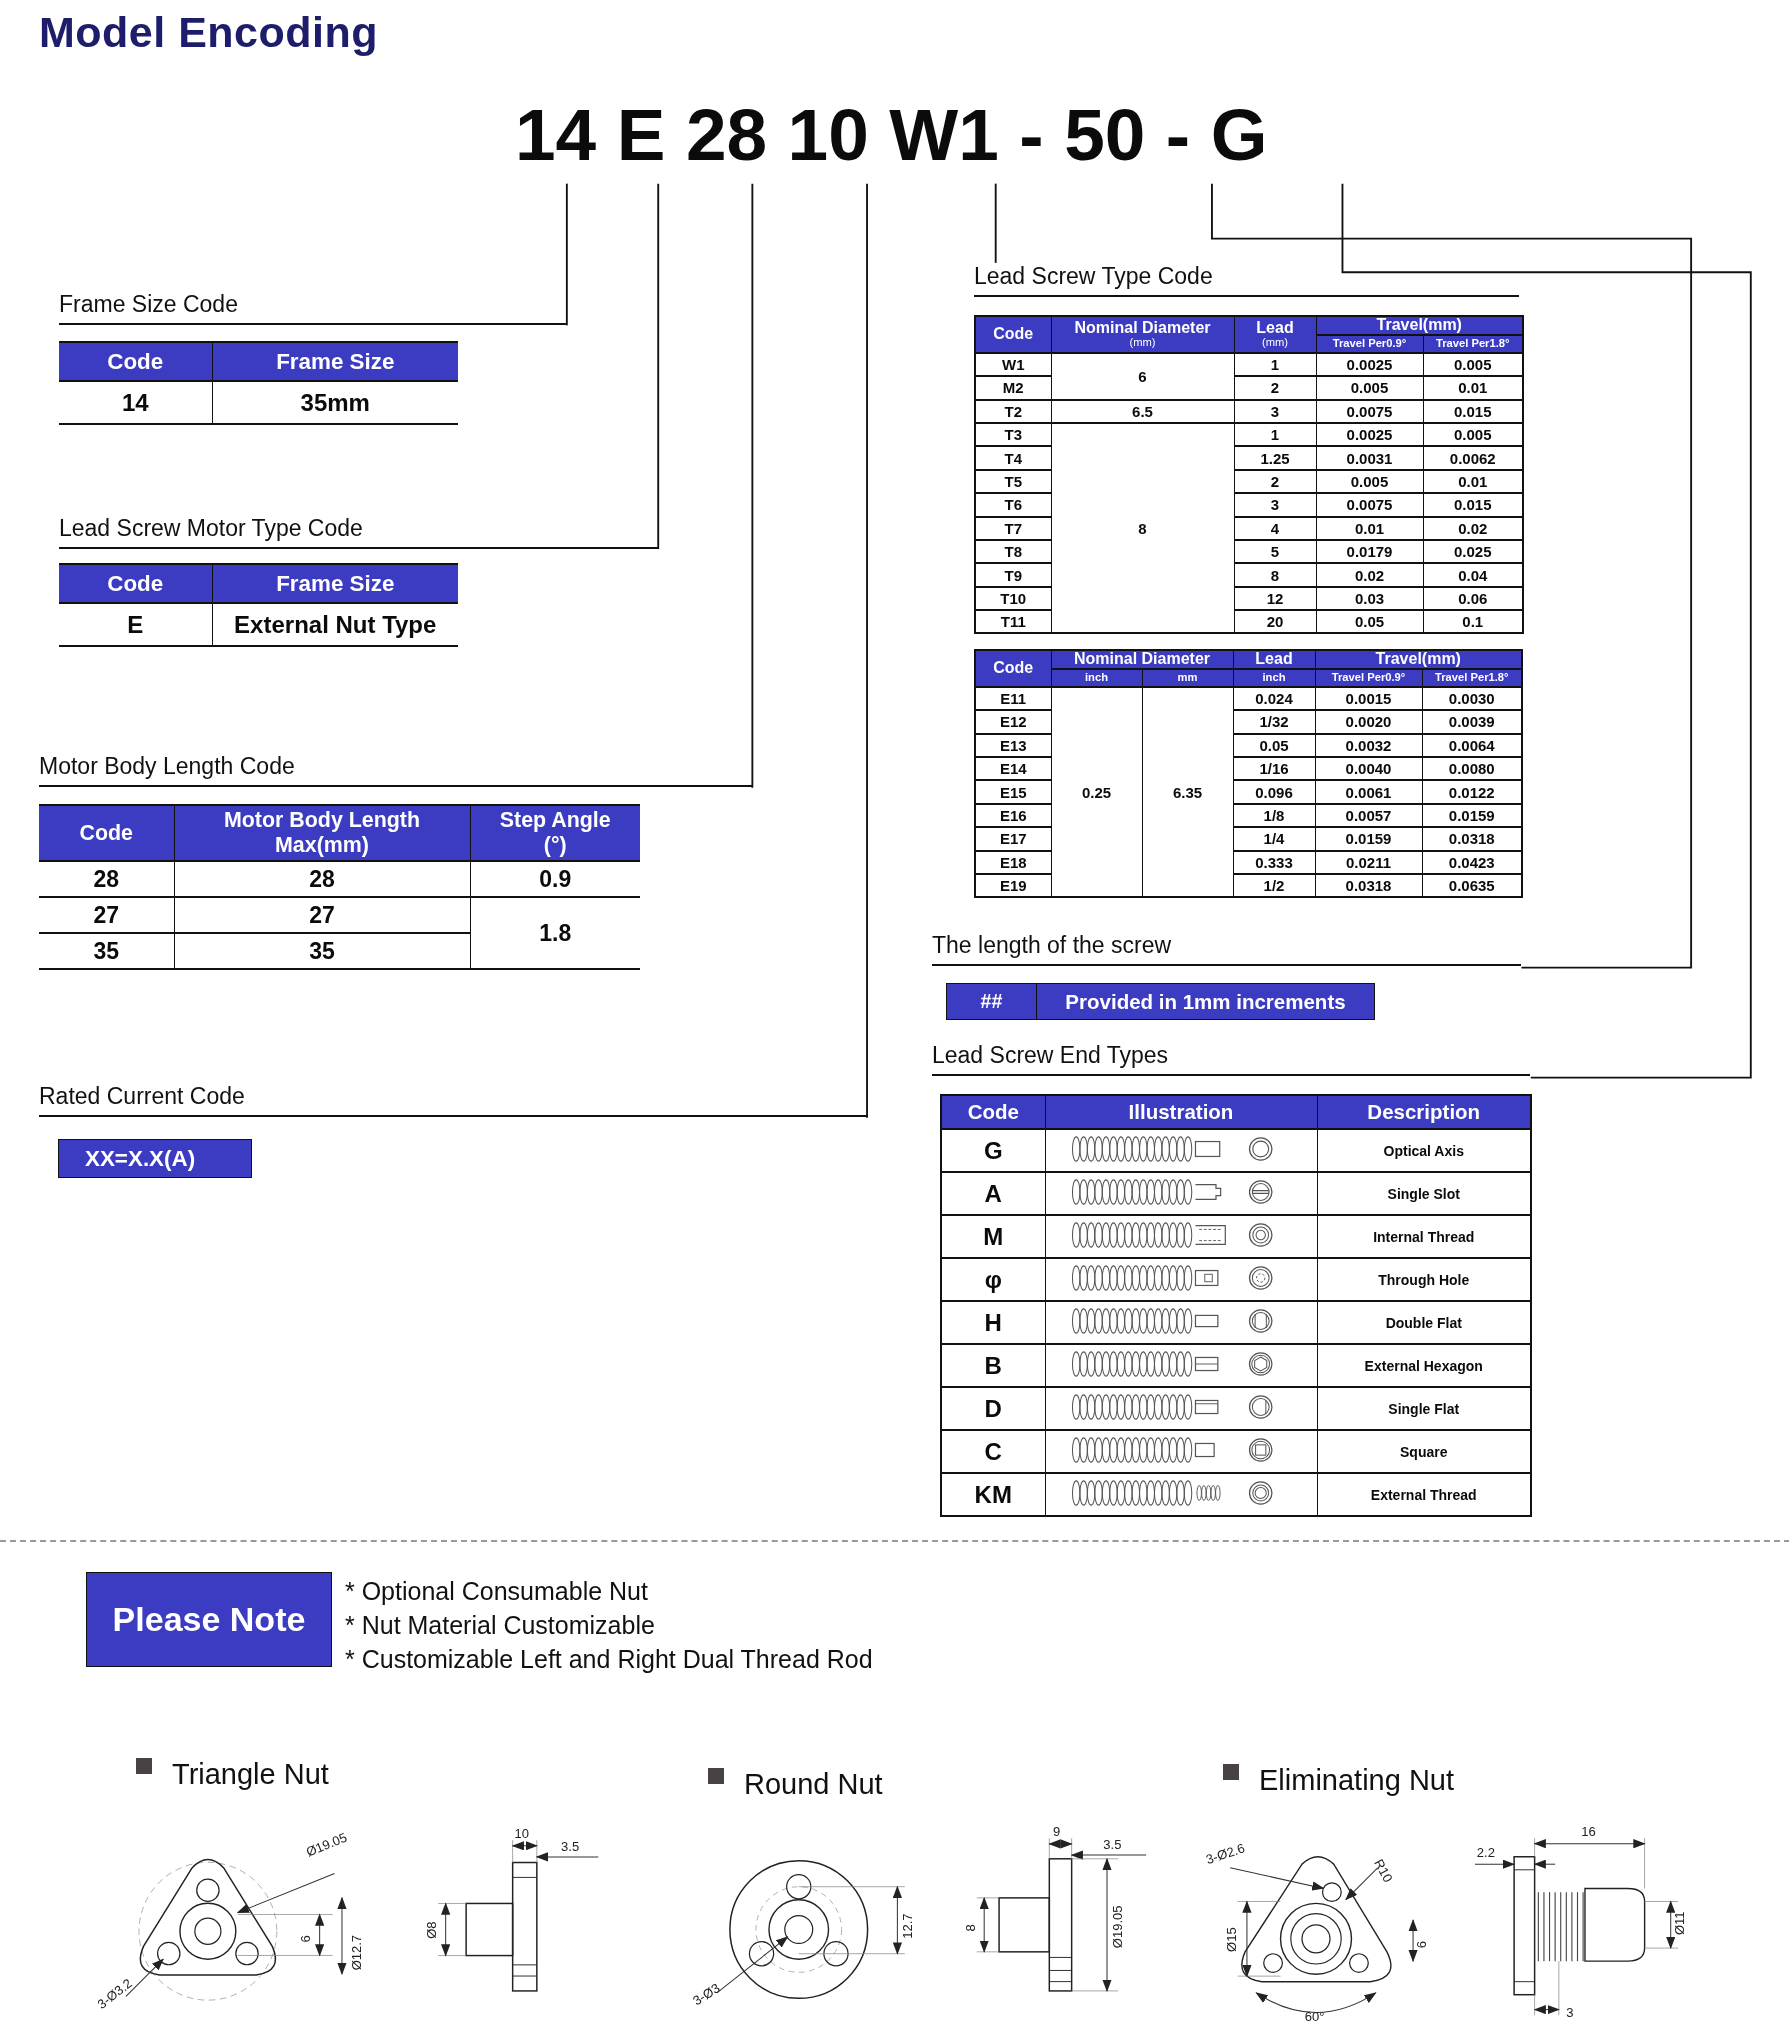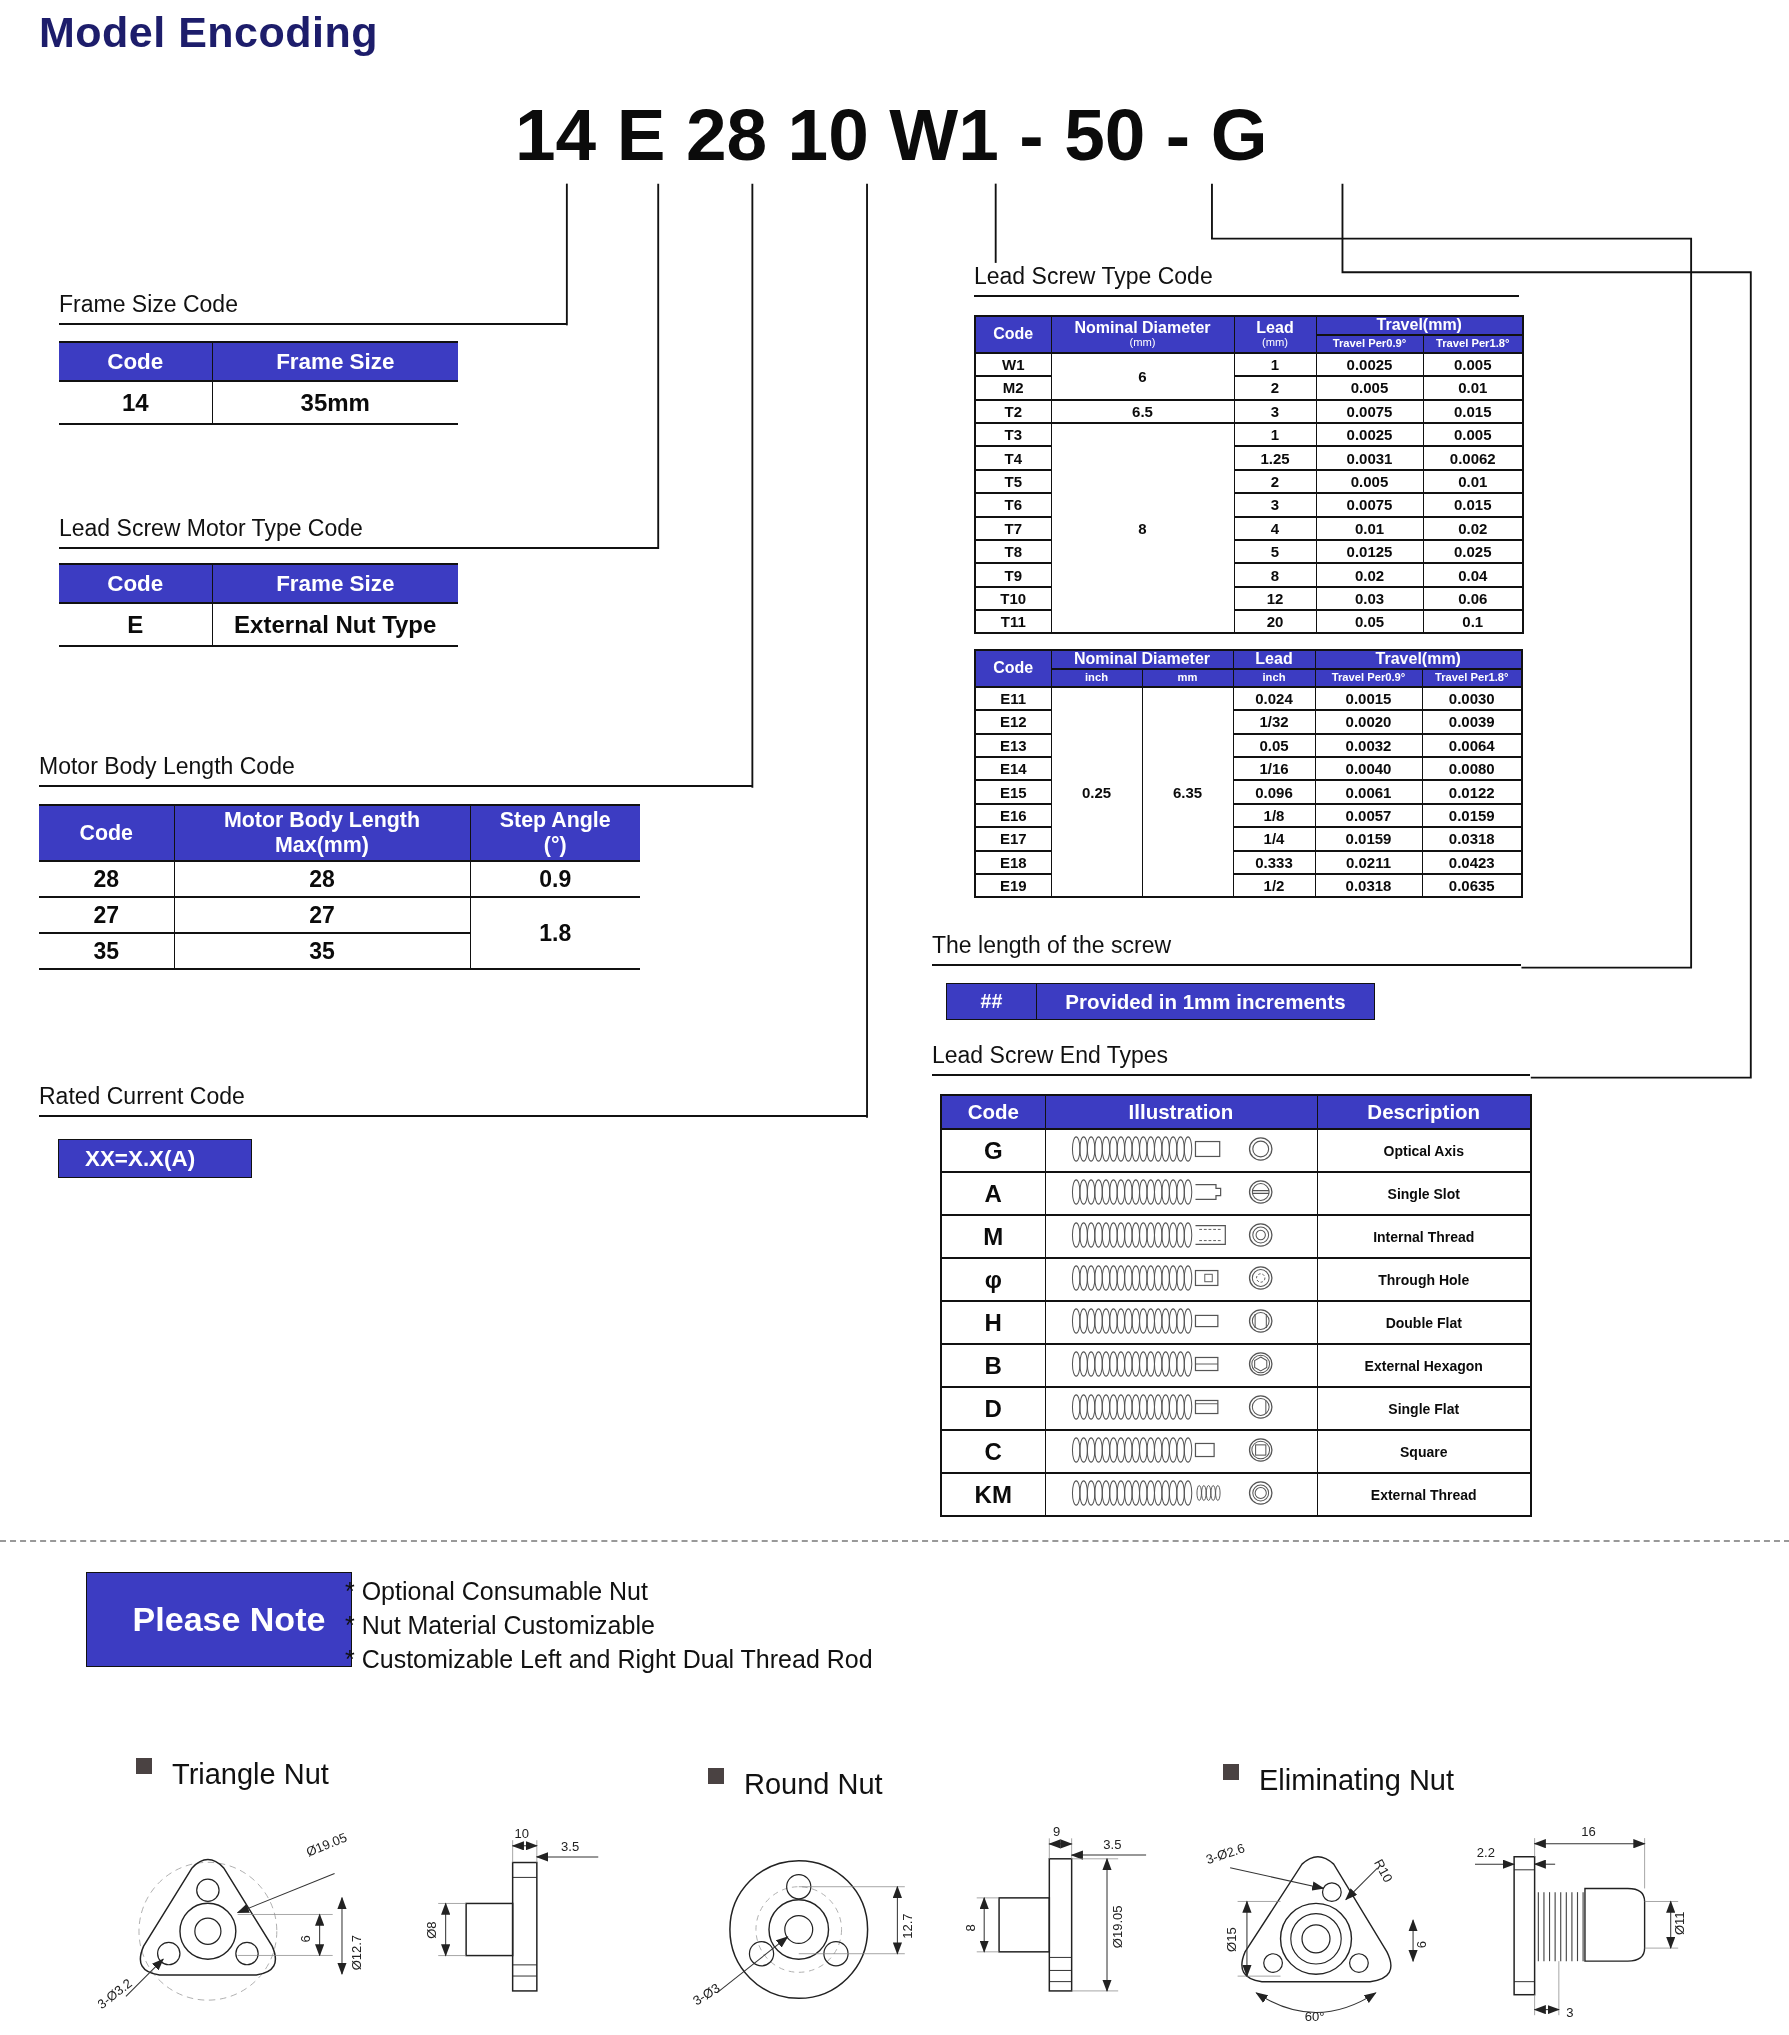--- a/index.html
+++ b/index.html
@@ -40,21 +40,21 @@
   #tbl-a td,#tbl-b td{height:21.4px;font-size:15px;}
   #tbl-a th.sub,#tbl-b th.sub{font-size:11.2px;height:16px;}
   #tbl-a th .unit,#tbl-b th .unit{display:block;font-size:11.2px;font-weight:normal;}
   #tbl-end th{height:32px;font-size:20.5px;}
   #tbl-end td{height:41px;}
   #tbl-end td.code-cell{font-size:24px;}
   #tbl-end td.desc-cell{font-size:14px;}
   
   .blue-box{
     position:absolute;background:#3c3cc2;color:#fff;font-weight:bold;
-    display:flex;align-items:center;border:1.9px solid #111;padding-left:20px;
+    display:flex;align-items:center;border:1.9px solid #111;
   }
   #rated-box{left:58px;top:1139px;width:166px;height:37px;font-size:22.4px;padding-left:26px;}
   .len-bar{position:absolute;left:946px;top:983px;width:427px;height:35px;display:flex;
     background:#3c3cc2;color:#fff;font-weight:bold;border:1.9px solid #111;}
   .len-bar .cell-code{width:89px;display:flex;align-items:center;justify-content:center;
     font-size:19.6px;border-right:1.9px solid #111;}
   .len-bar .cell-desc{flex:1;display:flex;align-items:center;justify-content:center;font-size:20.5px;}
   .divider{
     position:absolute;left:0;top:1540px;width:1790px;height:0;
     border-top:2.8px dashed #999;
@@ -240,21 +240,21 @@
       </tr>
       <tr>
         <td>T7</td>
         <td>4</td>
         <td>0.01</td>
         <td>0.02</td>
       </tr>
       <tr>
         <td>T8</td>
         <td>5</td>
-        <td>0.0125</td>
+        <td>0.0179</td>
         <td>0.025</td>
       </tr>
       <tr>
         <td>T9</td>
         <td>8</td>
         <td>0.02</td>
         <td>0.04</td>
       </tr>
       <tr>
         <td>T10</td>

